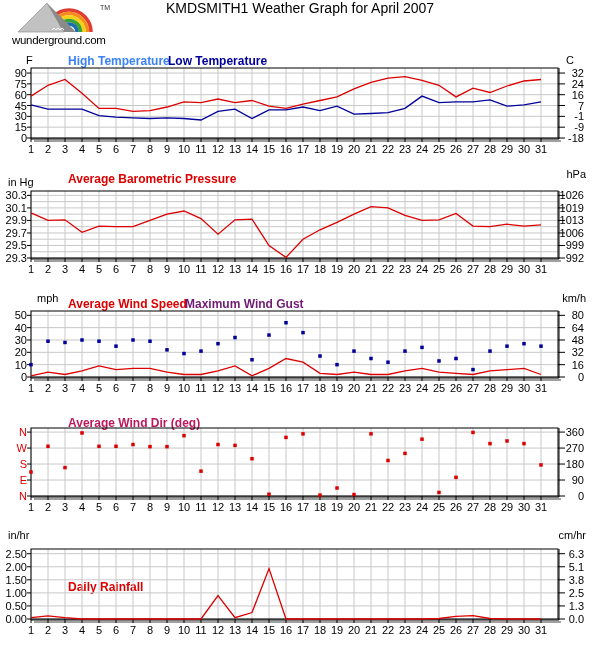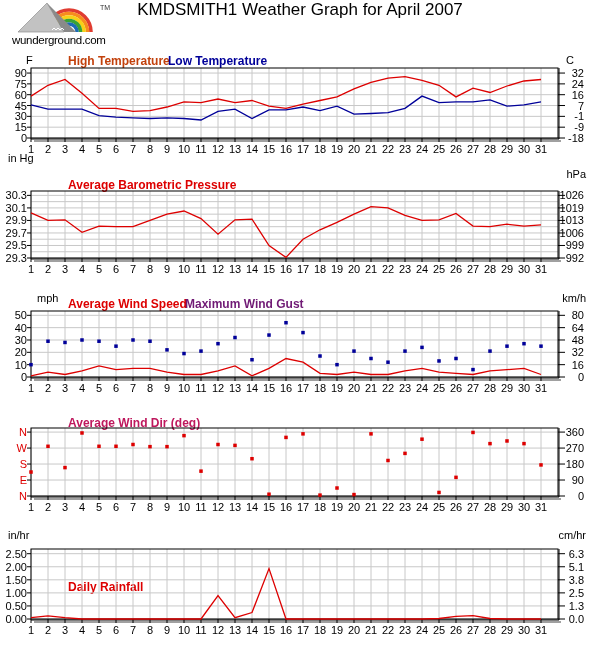--- a/index.html
+++ b/index.html
@@ -4,21 +4,21 @@
 <style>
   html,body { margin:0; padding:0; }
   body {
     width:600px; height:645px; background:#ffffff; position:relative;
     font-family:"Liberation Sans", sans-serif; color:#000;
     overflow:hidden;
   }
   .abs { position:absolute; }
   .page-title {
     left:0; top:9; width:600px; text-align:center;
-    font-size:17px; letter-spacing:0px; white-space:nowrap;
+    font-size:14px; letter-spacing:0px; white-space:nowrap;
   }
   .logo-wrap { left:12px; top:1px; width:112px; height:46px; }
   .logo-text {
     left:0px; top:33px; width:112px; font-size:11.5px; letter-spacing:-0.3px;
     white-space:nowrap;
   }
   .chart-title { font-size:12px; font-weight:bold; white-space:nowrap; }
   .unit { font-size:11px; white-space:nowrap; }
   .unit-right { width:46px; text-align:right; }
   svg.plot { left:0; overflow:visible; }
@@ -41,21 +41,21 @@
     <polygon points="35,2 52,31 64,31" fill="#8a8a8a"></polygon>
     <polyline points="40,29 42,27 44,29 46,27 48,29 50,27 52,29" fill="none" stroke="#ffffff" stroke-width="1"></polyline>
   </svg>
   <div class="abs" style="left:88px; top:3px; font-size:7px; color:#333;">TM</div>
   <div class="abs logo-text">wunderground.com</div>
 </div>
 
 <div class="abs page-title">KMDSMITH1 Weather Graph for April 2007</div>
 
 <div class="abs unit" style="left:26px; top:54px;">F</div>
-<div class="abs chart-title" style="left: 68px; top: 54px; color: #c2410c;">High Temperature</div>
+<div class="abs chart-title" style="left: 68px; top: 54px; color: #3b82f6;">High Temperature</div>
 <div class="abs chart-title" style="left: 168px; top: 54px; color: rgb(0, 0, 153);">Low Temperature</div>
 <div class="abs unit" style="left:566px; top:54px;">C</div>
 <svg id="plot-0" class="abs plot" style="top:60px;" width="600" height="96">
     <g>
       <line x1="31" x2="31" y1="8" y2="78" stroke="#c8c8c8" stroke-width="1"></line>
       <line x1="48" x2="48" y1="8" y2="78" stroke="#c8c8c8" stroke-width="1"></line>
       <line x1="65" x2="65" y1="8" y2="78" stroke="#c8c8c8" stroke-width="1"></line>
       <line x1="82" x2="82" y1="8" y2="78" stroke="#c8c8c8" stroke-width="1"></line>
       <line x1="99" x2="99" y1="8" y2="78" stroke="#c8c8c8" stroke-width="1"></line>
       <line x1="116" x2="116" y1="8" y2="78" stroke="#c8c8c8" stroke-width="1"></line>
@@ -187,22 +187,22 @@
       <text x="507" y="93" text-anchor="middle" fill="#000">29</text>
       <line x1="524" x2="524" y1="78" y2="82" stroke="#000000"></line>
       <text x="524" y="93" text-anchor="middle" fill="#000">30</text>
       <line x1="541" x2="541" y1="78" y2="82" stroke="#000000"></line>
       <text x="541" y="93" text-anchor="middle" fill="#000">31</text>
     </g>
     <polyline points="31,36.1 48,25.3 65,19.5 82,33.3 99,48.4 116,48.4 133,51.3 150,50.6 167,47.0 184,41.9 201,42.6 218,39.0 235,42.6 252,40.5 269,46.2 286,48.4 303,44.1 320,40.5 337,36.9 354,28.9 371,22.4 388,18.1 405,16.7 422,20.3 439,25.3 456,36.9 473,28.2 490,32.5 507,26.0 524,21.0 541,19.5" fill="none" stroke="#dd0000" stroke-width="1.3"></polyline>
     <polyline points="31,44.8 48,49.1 65,49.1 82,49.1 99,55.6 116,57.1 133,57.8 150,58.5 167,57.8 184,58.5 201,60.0 218,51.3 235,49.1 252,58.5 269,49.9 286,49.9 303,47.0 320,50.6 337,46.2 354,54.2 371,53.5 388,52.7 405,48.4 422,36.1 439,42.6 456,41.9 473,41.9 490,39.8 507,46.2 524,44.8 541,41.9" fill="none" stroke="#000099" stroke-width="1.3"></polyline>
   </svg>
 
-<div class="abs unit" style="left:8px; top:152px;">in Hg</div>
-<div class="abs chart-title" style="left: 68px; top: 178px; color: rgb(221, 0, 0);">Average Barometric Pressure</div>
+<div class="abs unit" style="left:8px; top:176px;">in Hg</div>
+<div class="abs chart-title" style="left: 68px; top: 172px; color: rgb(221, 0, 0);">Average Barometric Pressure</div>
 <div class="abs unit unit-right" style="left:540px; top:168px;">hPa</div>
 <svg id="plot-1" class="abs plot" style="top:185px;" width="600" height="92">
     <g>
       <line x1="31" x2="558" y1="66.73831775700948" y2="66.73831775700948" stroke="#c8c8c8" stroke-width="1"></line>
       <line x1="31" x2="558" y1="54.214953271027994" y2="54.214953271027994" stroke="#c8c8c8" stroke-width="1"></line>
       <line x1="31" x2="558" y1="41.69158878504673" y2="41.69158878504673" stroke="#c8c8c8" stroke-width="1"></line>
       <line x1="31" x2="558" y1="29.16822429906548" y2="29.16822429906548" stroke="#c8c8c8" stroke-width="1"></line>
       <line x1="31" x2="558" y1="16.644859813084217" y2="16.644859813084217" stroke="#c8c8c8" stroke-width="1"></line>
       <line x1="31" x2="31" y1="6" y2="73" stroke="#c8c8c8" stroke-width="1"></line>
       <line x1="48" x2="48" y1="6" y2="73" stroke="#c8c8c8" stroke-width="1"></line>

